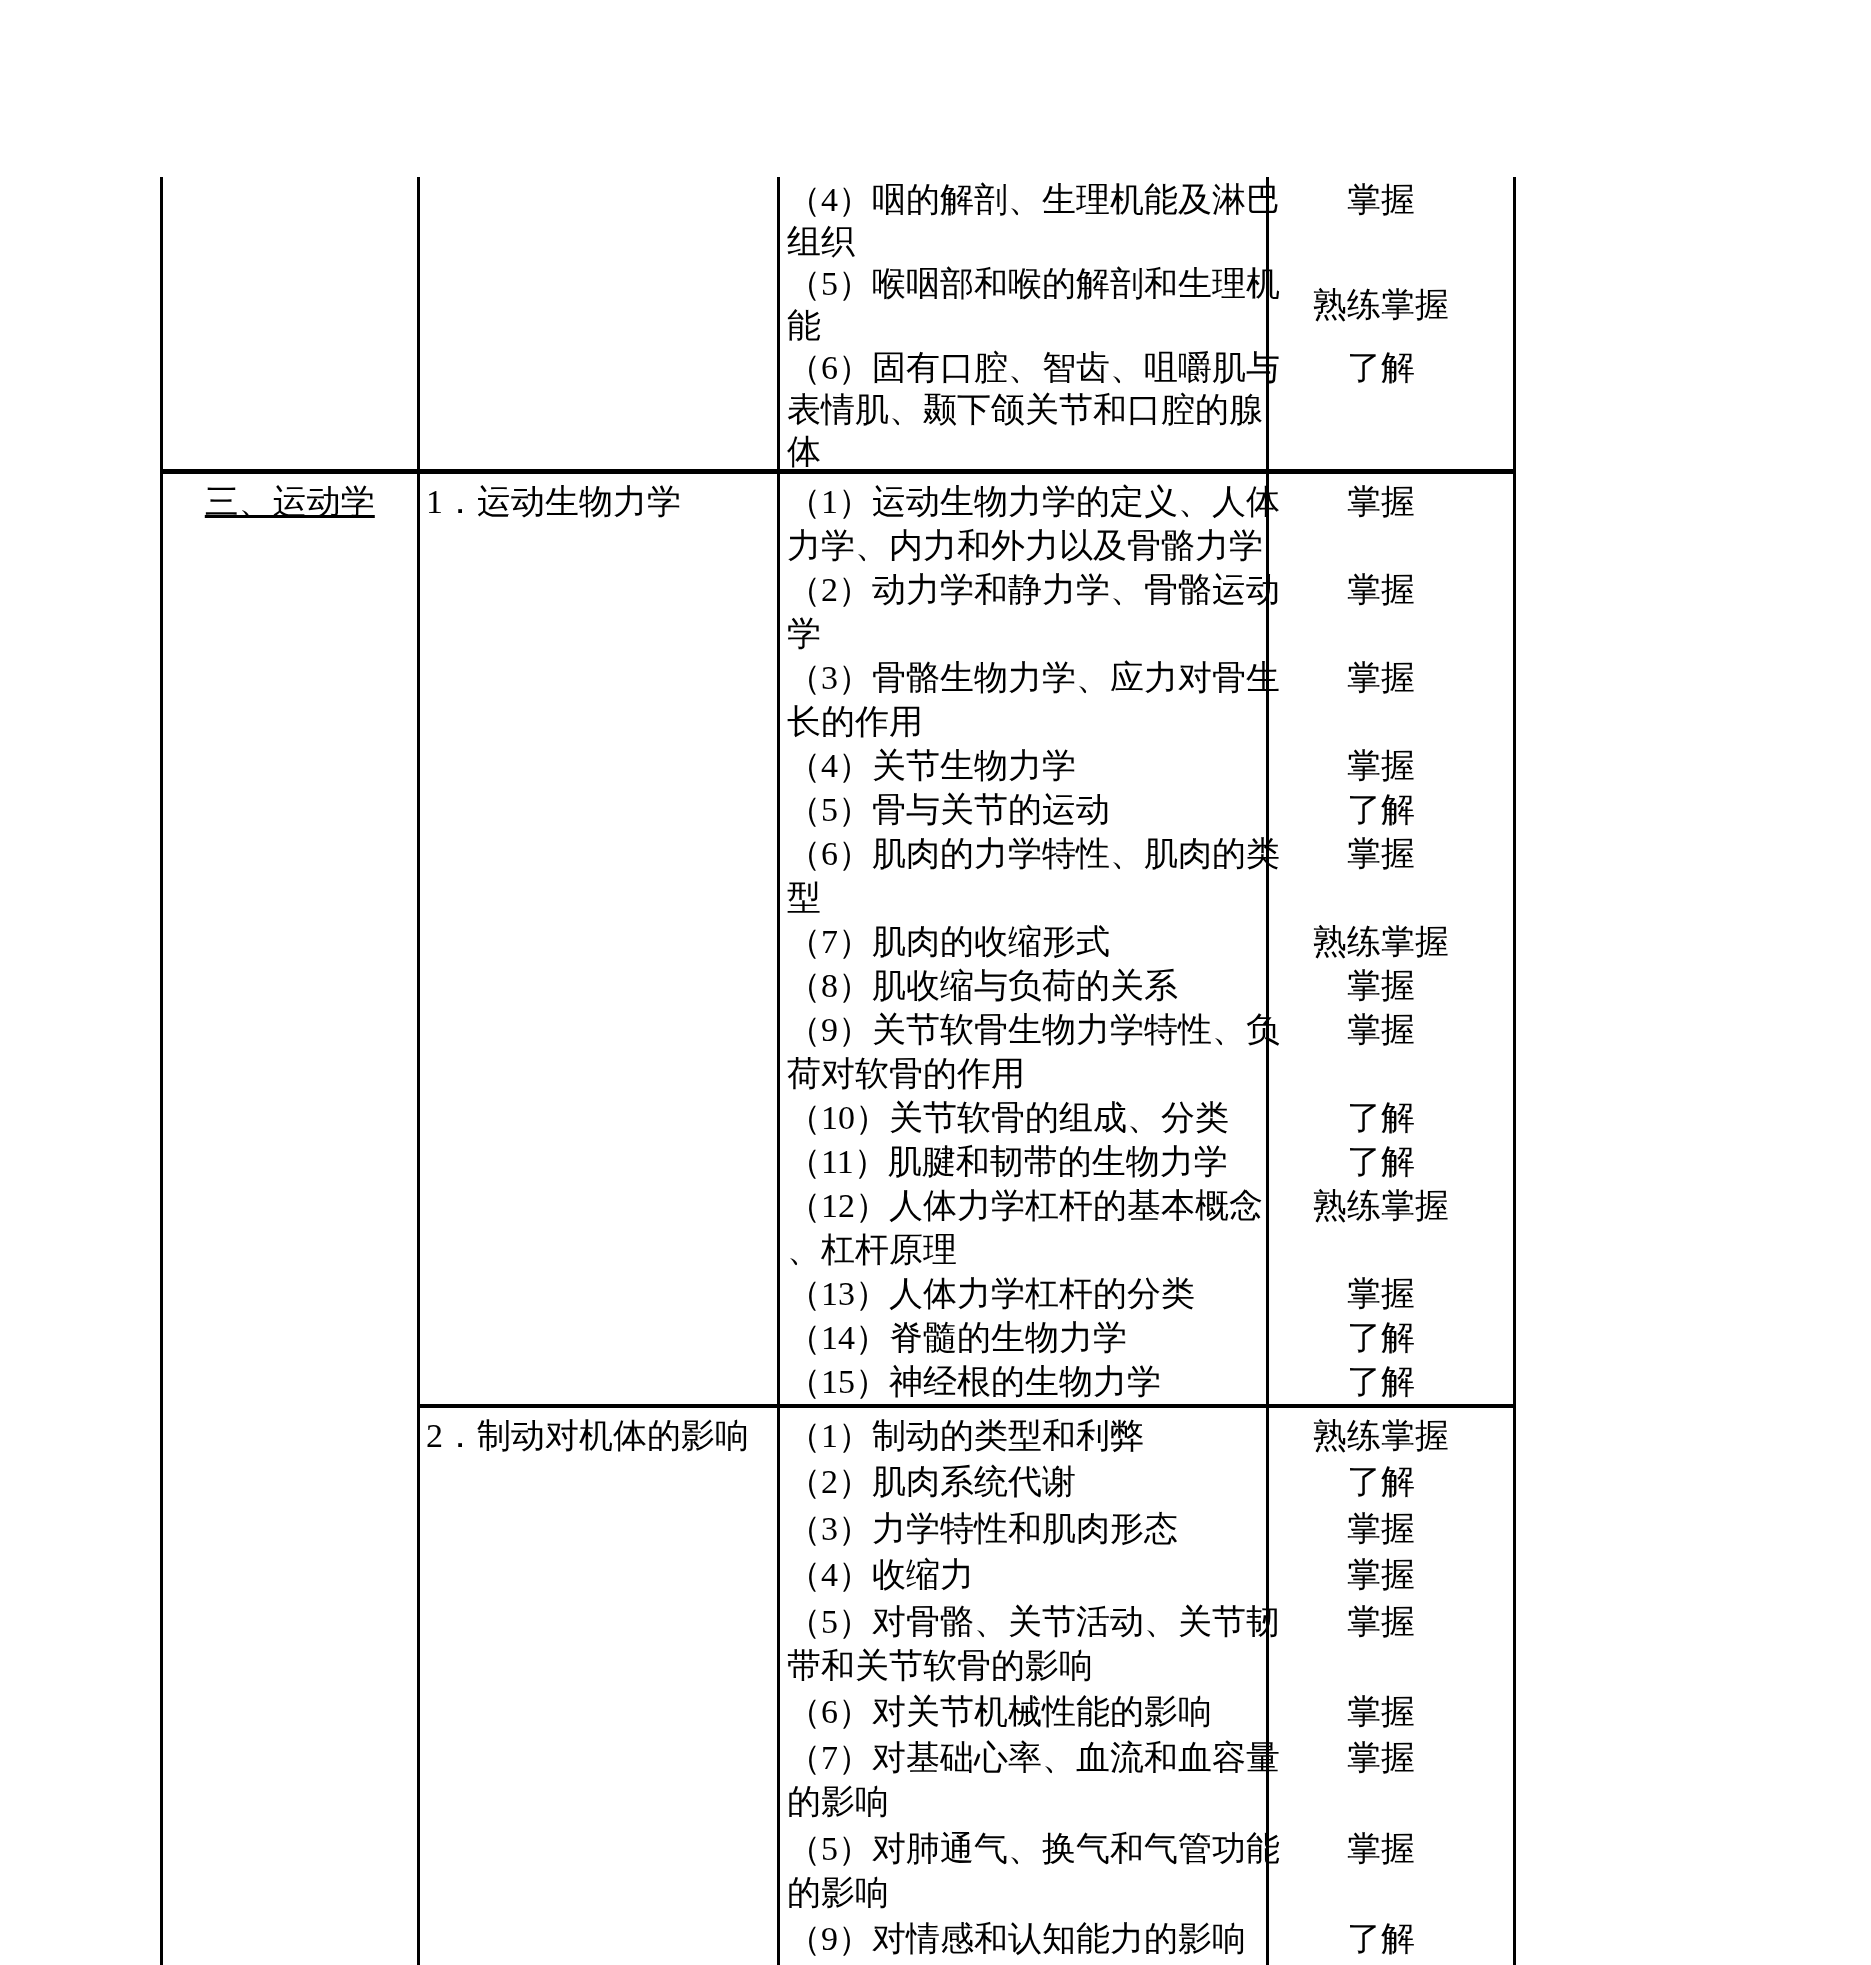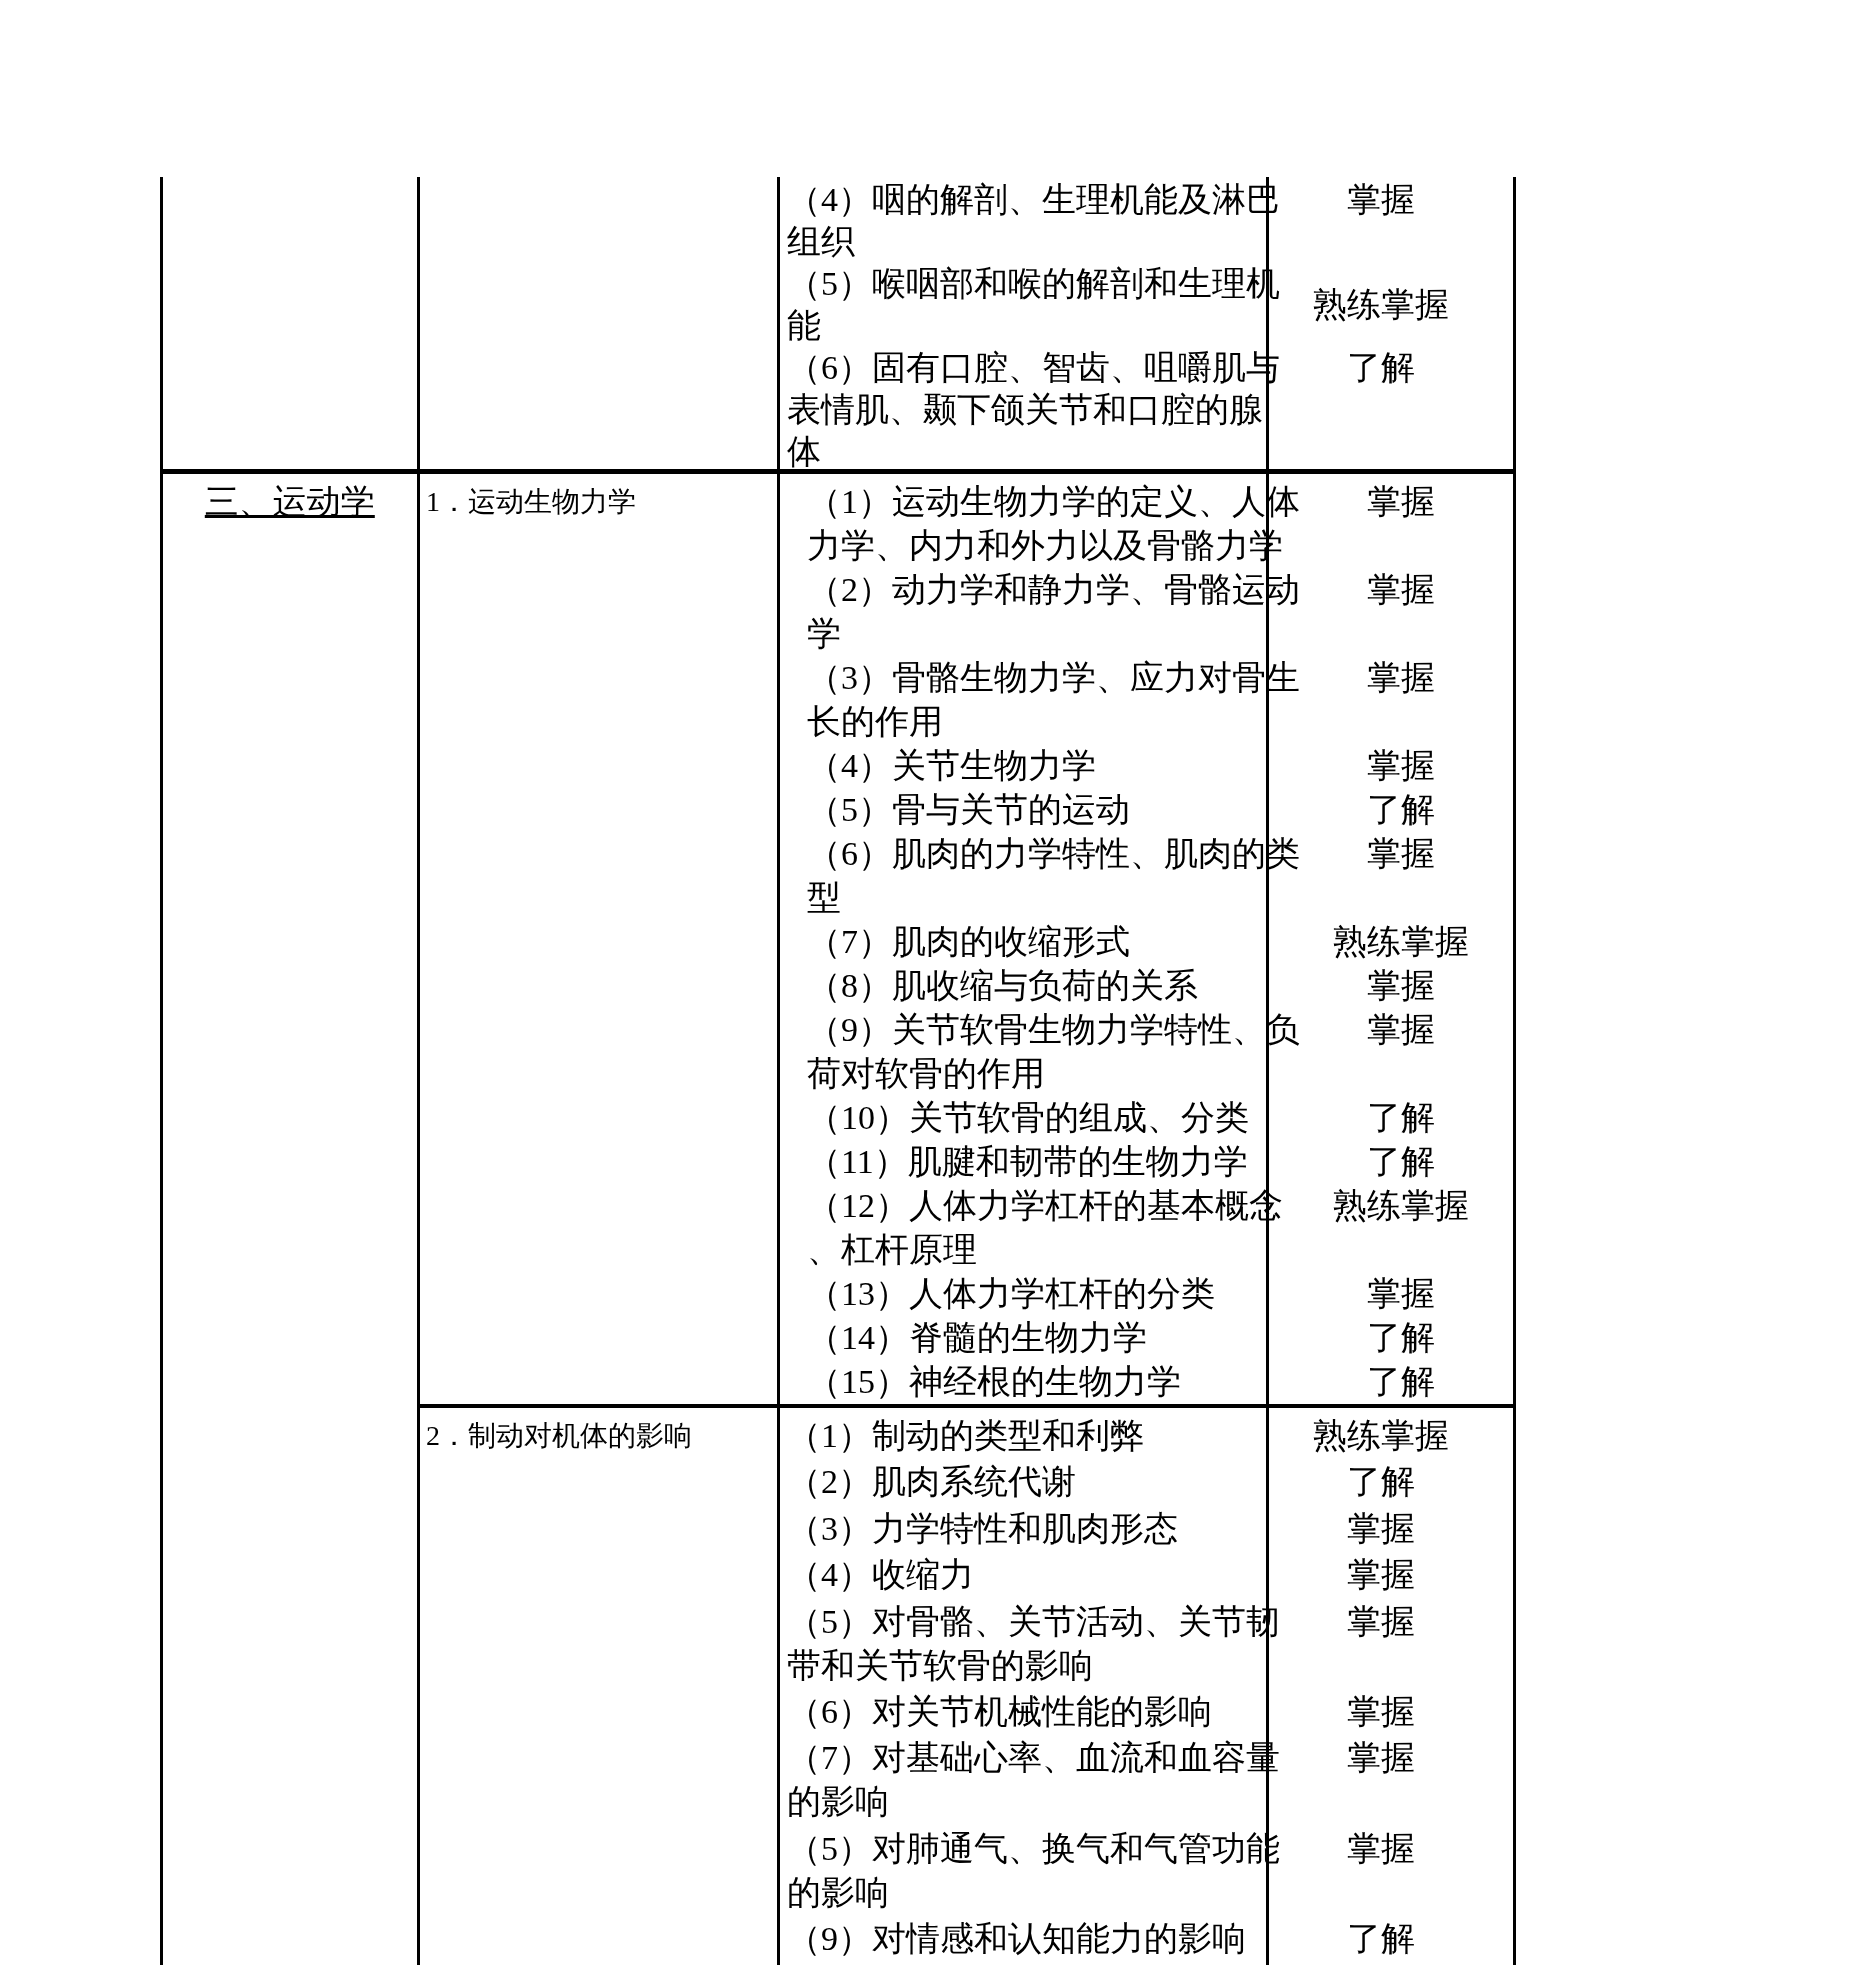--- a/index.html
+++ b/index.html
@@ -58,34 +58,34 @@
     text-align: center;
     font-size: 34px;
     line-height: 44px;
     white-space: nowrap;
     text-decoration: underline;
   }
   .group-label {
     position: absolute;
     left: 266px;
     width: 346px;
-    font-size: 28px;
+    font-size: 34px;
     line-height: 44px;
     white-space: nowrap;
   }
   .group-label.g1 { top: 303px; }
   .group-label.g2 { top: 1237px; }
 
   .items-block {
     position: absolute;
     left: 620px;
     width: 733px;
   }
   .items-block.rowA { top: 2.4px; }
-  .items-block.g1   { top: 303px; padding-left: 20px; }
+  .items-block.g1   { top: 303px; }
   .items-block.g2   { top: 1237px; }
 
   .item-row {
     display: flex;
     align-items: flex-start;
   }
   .items-block.g2 .item-row,
   .items-block.g3 .item-row { margin-bottom: 2.4px; }
 
   .item-text {

